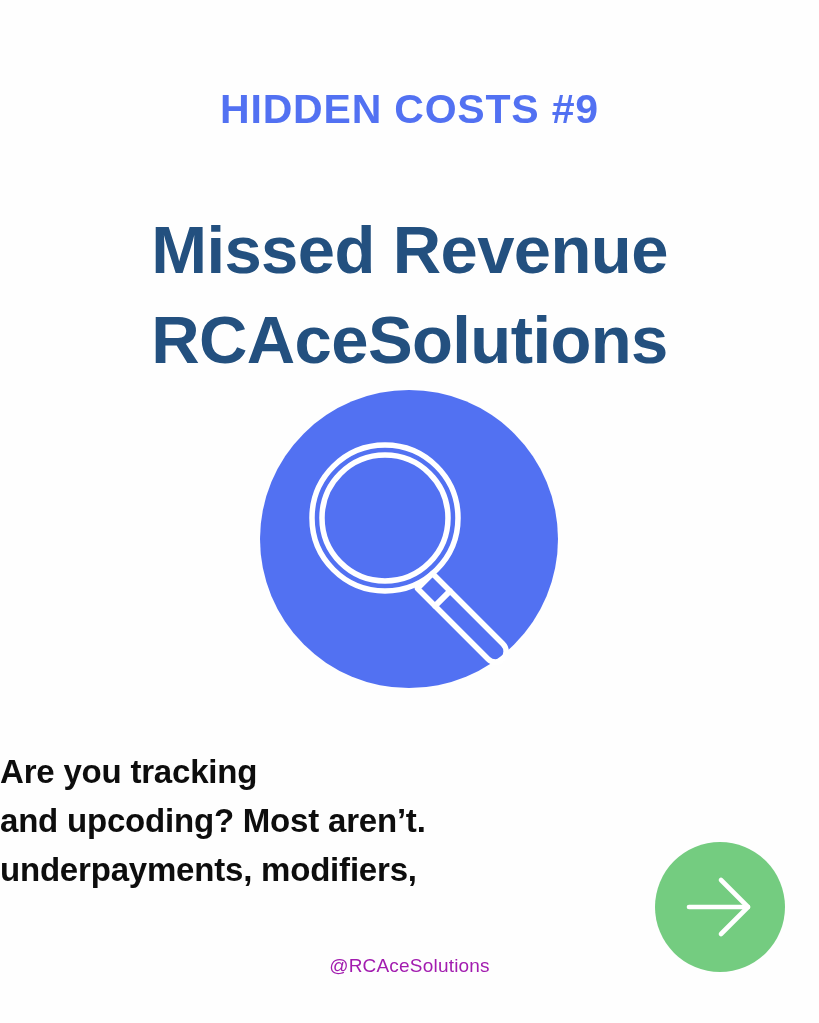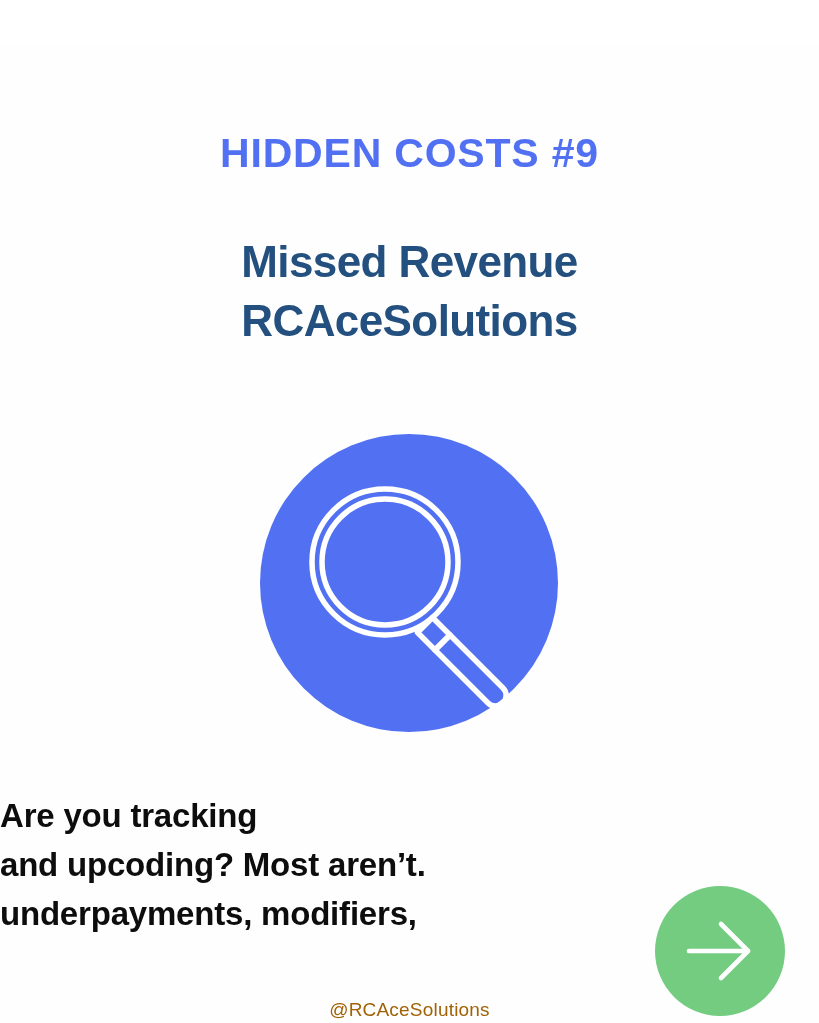--- a/index.html
+++ b/index.html
@@ -13,21 +13,20 @@
     background: #ffffff;
     font-family: "Liberation Sans", sans-serif;
     overflow: hidden;
     position: relative;
   }
 
   .slide {
     position: absolute;
     inset: 0;
     background: #fefefe;
-    margin-top: 44px;
   }
 
   
   .eyebrow {
     position: absolute;
     top: 86px;
     left: 0;
     width: 819px;
     text-align: center;
     font-size: 41px;
@@ -39,21 +38,21 @@
   }
 
   
   .headline {
     position: absolute;
     top: 160px;
     left: 0;
     width: 819px;
     text-align: center;
     color: #23507f;
-    font-size: 44px;
+    font-size: 67px;
     font-weight: 700;
     line-height: 1.34;
     letter-spacing: -0.6px;
   }
   .headline .hl-line {
     display: block;
     white-space: nowrap;
   }
 
   
@@ -107,21 +106,21 @@
     height: 130px;
   }
 
   
   .handle {
     position: absolute;
     top: 955px;
     left: 0;
     width: 819px;
     text-align: center;
-    color: #a16207;
+    color: #a21caf;
     font-size: 19px;
     font-weight: 400;
     letter-spacing: 0.2px;
     white-space: nowrap;
   }
 </style>
 </head>
 <body>
 
 <div class="slide">

